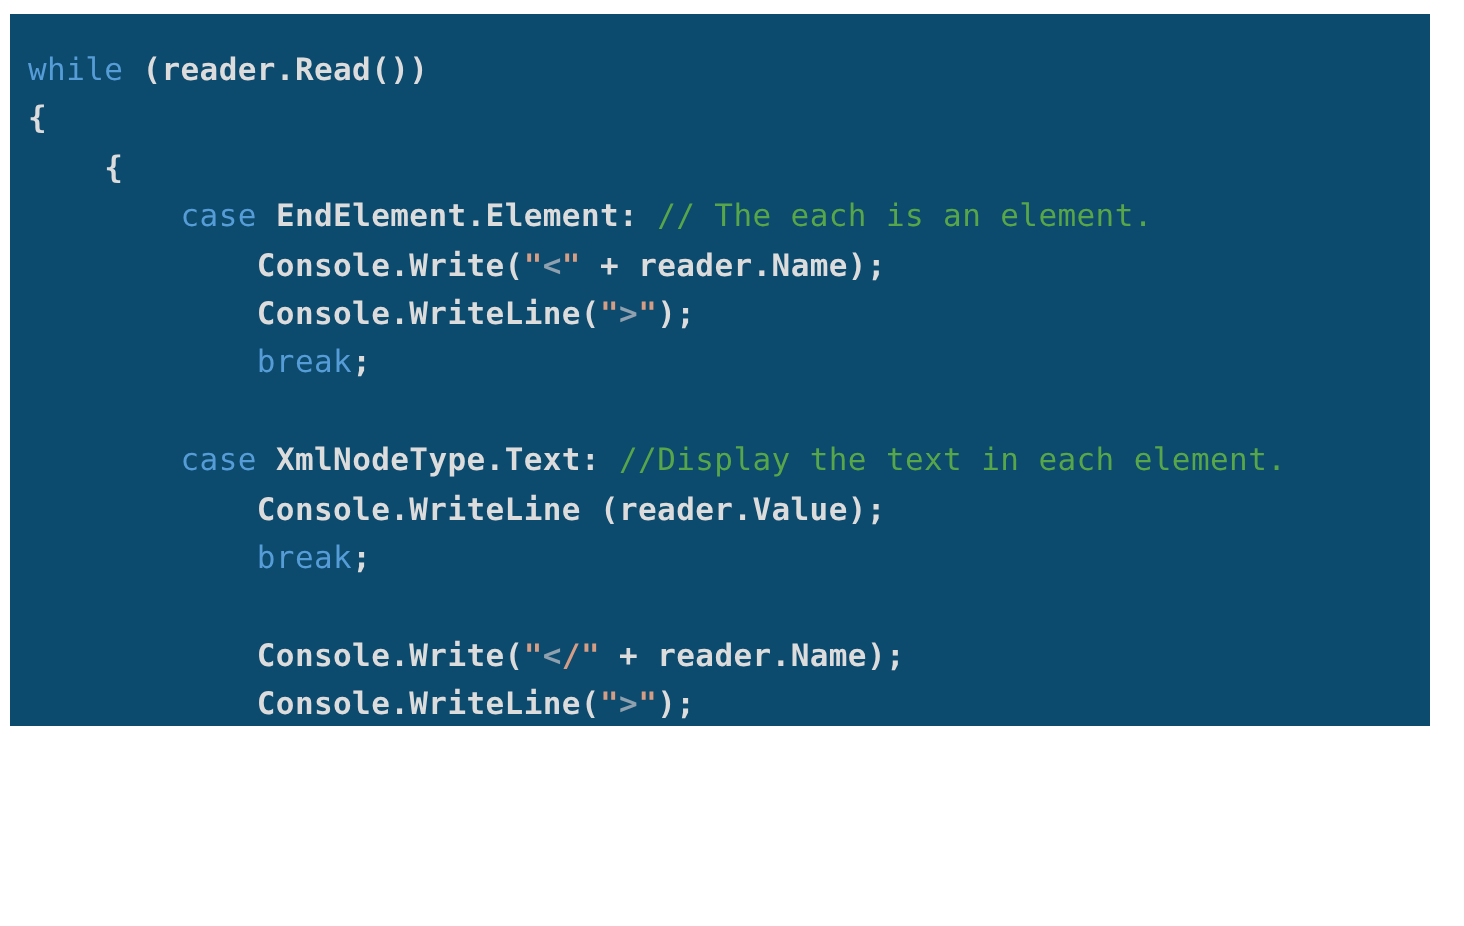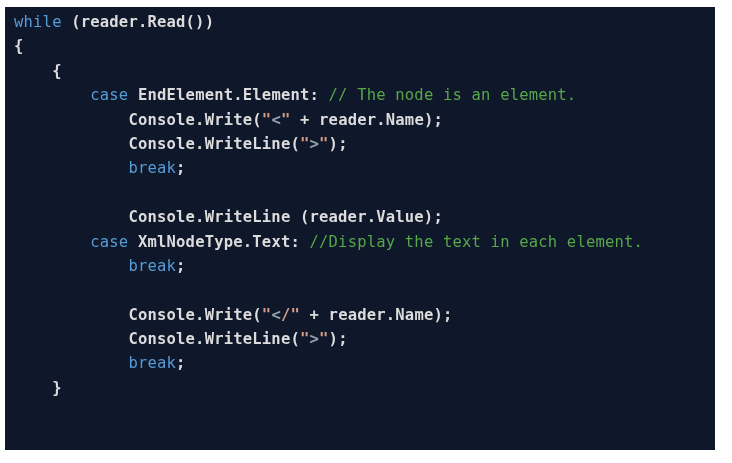--- a/index.html
+++ b/index.html
@@ -9,25 +9,25 @@
     height: 463px;
     background: #ffffff;
     overflow: hidden;
     font-family: "DejaVu Sans Mono", "Liberation Mono", monospace;
   }
   .code-block {
     position: absolute;
     left: 5px;
     top: 7px;
     width: 710px;
-    height: 443px;
-    background: #0f172a;
+    height: 356px;
+    background: #0c4a6e;
     overflow: hidden;
     box-sizing: border-box;
-    padding: 3px 0 0 9px;
+    padding: 16px 0 0 9px;
   }
   .code-line {
     white-space: pre;
     font-size: 15.5px;
     line-height: 24.4px;
     height: 24.4px;
     font-weight: bold;
     color: #dcdcdc;
     letter-spacing: 0.2px;
   }
@@ -38,27 +38,27 @@
   .tok-ang { color: #8fa0ae; font-weight: bold; }
 </style>
 </head>
 <body>
 
 <div class="code-block">
   <div id="code-lines">
       <div class="code-line"><span class="tok-kw">while</span><span class="tok-pl"> (reader.Read())</span></div>
       <div class="code-line"><span class="tok-pl">{</span></div>
       <div class="code-line"><span class="tok-pl">    {</span></div>
-      <div class="code-line"><span class="tok-pl">        </span><span class="tok-kw">case</span><span class="tok-pl"> EndElement.Element: </span><span class="tok-cm">// The node is an element.</span></div>
+      <div class="code-line"><span class="tok-pl">        </span><span class="tok-kw">case</span><span class="tok-pl"> EndElement.Element: </span><span class="tok-cm">// The each is an element.</span></div>
       <div class="code-line"><span class="tok-pl">            Console.Write(</span><span class="tok-str">"</span><span class="tok-ang">&lt;</span><span class="tok-str">"</span><span class="tok-pl"> + reader.Name);</span></div>
       <div class="code-line"><span class="tok-pl">            Console.WriteLine(</span><span class="tok-str">"</span><span class="tok-ang">&gt;</span><span class="tok-str">"</span><span class="tok-pl">);</span></div>
       <div class="code-line"><span class="tok-pl">            </span><span class="tok-kw">break</span><span class="tok-pl">;</span></div>
       <div class="code-line">&nbsp;</div>
+      <div class="code-line"><span class="tok-pl">        </span><span class="tok-kw">case</span><span class="tok-pl"> XmlNodeType.Text: </span><span class="tok-cm">//Display the text in each element.</span></div>
       <div class="code-line"><span class="tok-pl">            Console.WriteLine (reader.Value);</span></div>
-      <div class="code-line"><span class="tok-pl">        </span><span class="tok-kw">case</span><span class="tok-pl"> XmlNodeType.Text: </span><span class="tok-cm">//Display the text in each element.</span></div>
       <div class="code-line"><span class="tok-pl">            </span><span class="tok-kw">break</span><span class="tok-pl">;</span></div>
       <div class="code-line">&nbsp;</div>
       <div class="code-line"><span class="tok-pl">            Console.Write(</span><span class="tok-str">"</span><span class="tok-ang">&lt;</span><span class="tok-str">/"</span><span class="tok-pl"> + reader.Name);</span></div>
       <div class="code-line"><span class="tok-pl">            Console.WriteLine(</span><span class="tok-str">"</span><span class="tok-ang">&gt;</span><span class="tok-str">"</span><span class="tok-pl">);</span></div>
       <div class="code-line"><span class="tok-pl">            </span><span class="tok-kw">break</span><span class="tok-pl">;</span></div>
       <div class="code-line"><span class="tok-pl">    }</span></div>
       <div class="code-line"></div>
     </div>
 </div>
 

